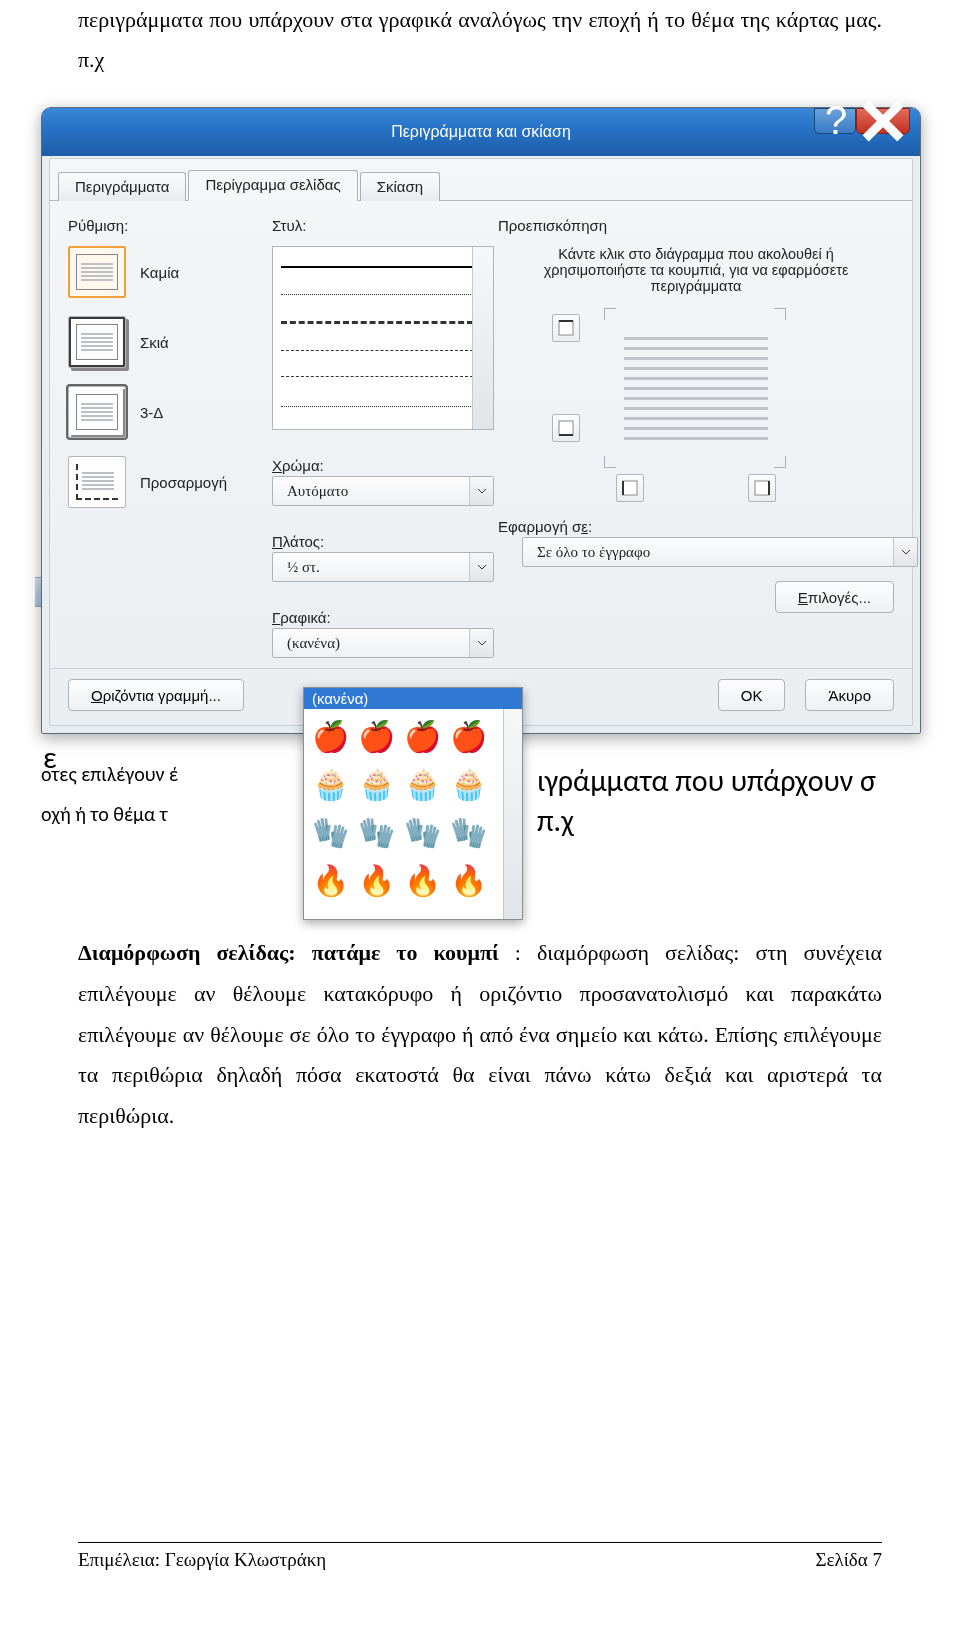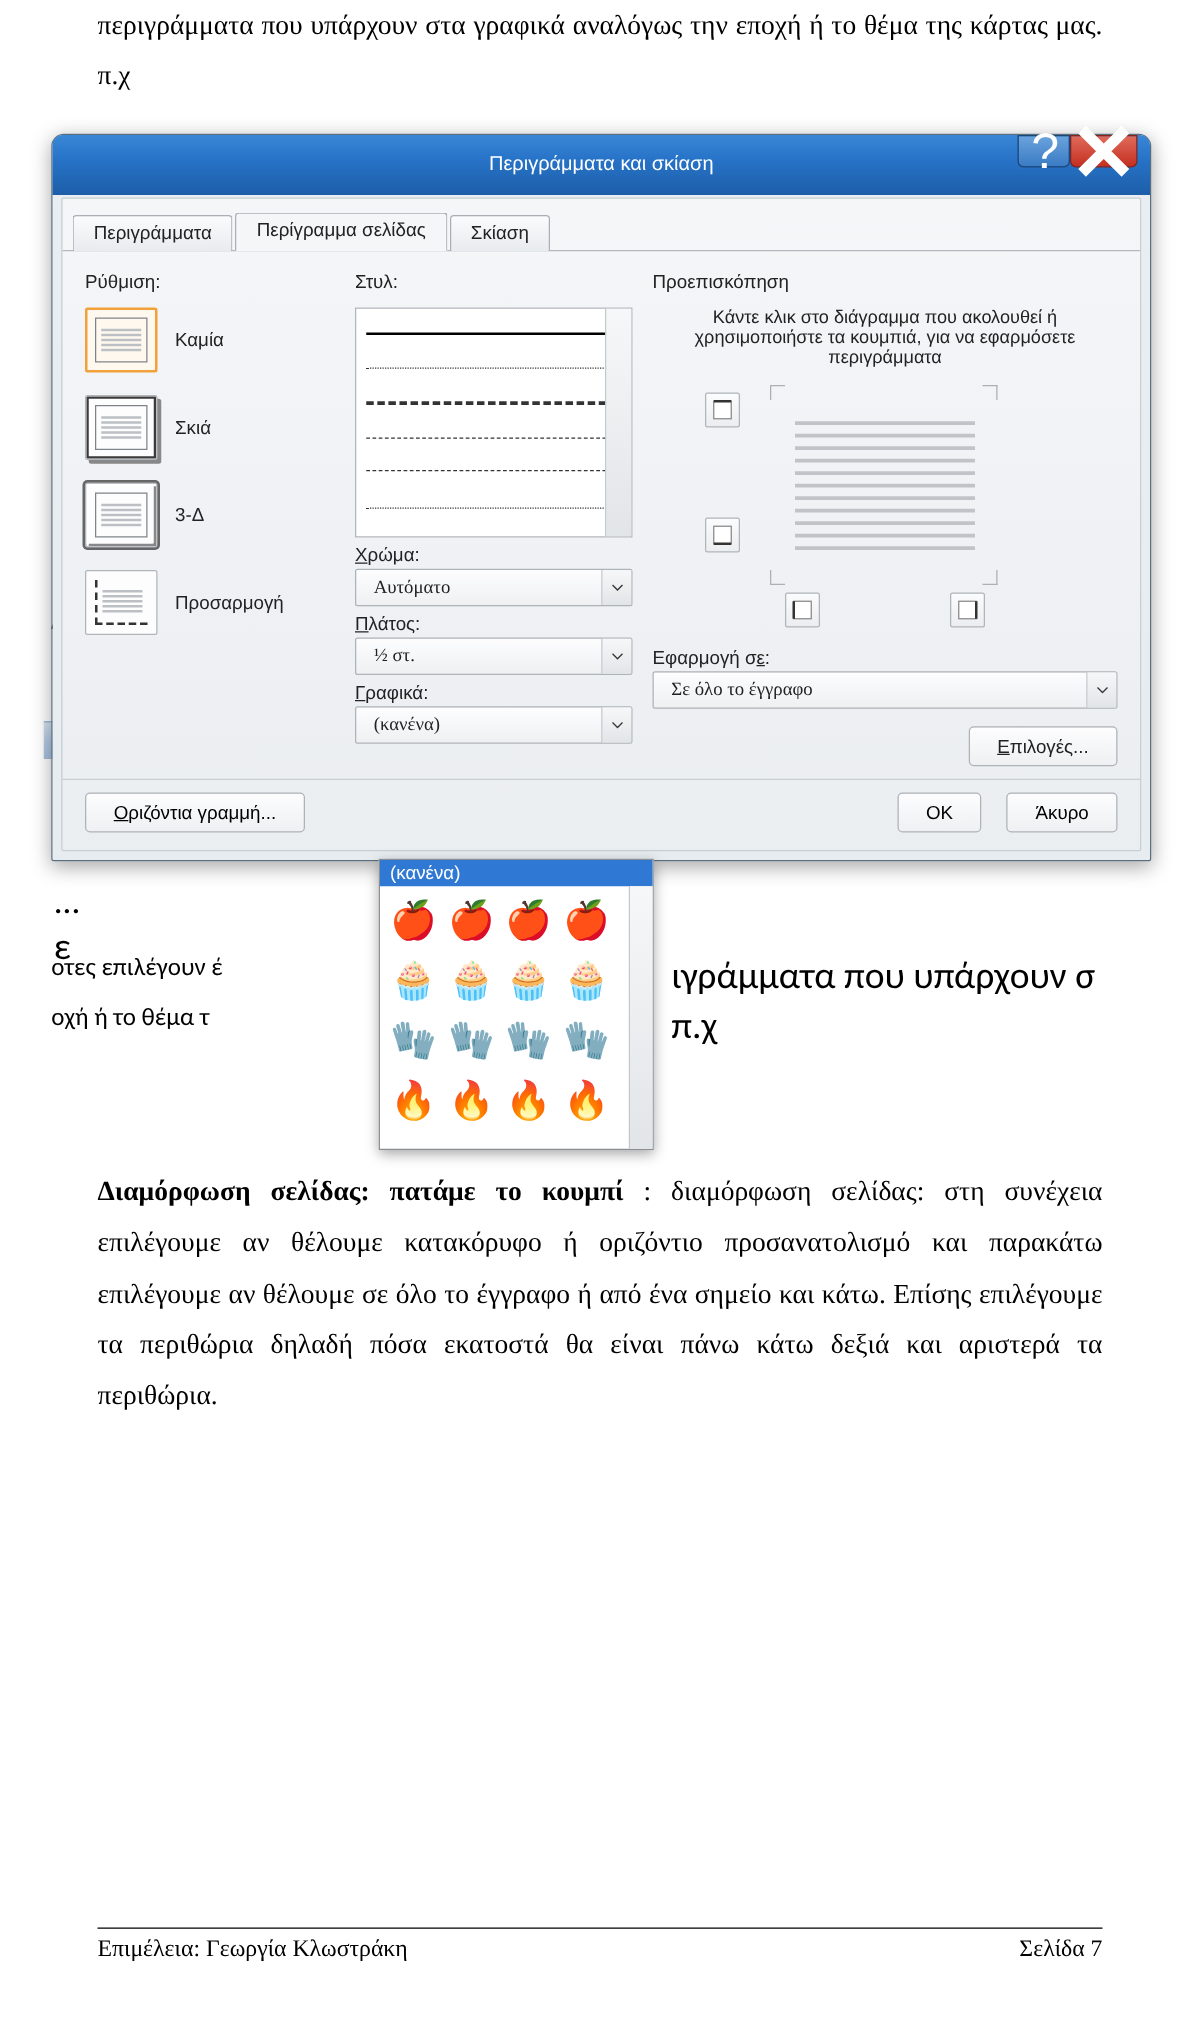--- a/index.html
+++ b/index.html
@@ -102,21 +102,21 @@
   .tab.active {
     background: #f4f6f8;
     border-bottom: 1px solid #f4f6f8;
     font-weight: 400;
     padding-bottom: 7px;
     z-index: 2;
   }
   .panel {
     display: flex;
     padding: 16px 18px 10px 18px;
-    gap: 16px;
+    gap: 4px;
     font-size: 15px;
     color: #222;
   }
   .col-setting { width: 200px; }
   .col-style { width: 222px; }
   .col-preview { flex: 1; position: relative; }
   .group-label { margin-bottom: 12px; }
   .setting-item {
     display: flex;
     align-items: center;
@@ -172,21 +172,21 @@
     background: linear-gradient(#f6f7f8,#e2e5e8);
     border-left: 1px solid #c4c9cd;
   }
   .line-solid { border-top: 2px solid #000; }
   .line-dot-fine { border-top: 1px dotted #333; }
   .line-dash-thick { border-top: 3px dashed #333; }
   .line-dash { border-top: 1px dashed #333; }
   .line-dashdot { border-top: 1px dashed #333; height:4px; }
   .line-dashdot2 { border-top: 1px dotted #333; height:4px; }
 
-  .field-row { margin-top: 6px; }
+  .field-row { margin-top: 27px; }
   .field-label { margin-bottom: 2px; }
   .field-label .u { text-decoration: underline; }
   .select {
     height: 30px;
     border: 1px solid #aeb3b8;
     background: linear-gradient(#fdfdfe,#eef0f2);
     border-radius: 2px;
     display: flex;
     align-items: center;
     padding: 0 10px 0 14px;
@@ -240,21 +240,21 @@
     border-radius: 2px;
     display: flex; align-items: center; justify-content: center;
   }
   .edge-btn.top { left: 6px; top: 6px; }
   .edge-btn.bottom { left: 6px; top: 106px; }
   .edge-btn.left { left: 70px; bottom: -34px; }
   .edge-btn.right { right: 70px; bottom: -34px; }
   .edge-btn svg { width: 18px; height: 18px; }
 
   .apply-row { margin-top: 50px; }
-  .apply-select { width: 100%; }
+  .apply-select { width: 100%; margin-left: 24px; }
   .options-btn { margin-top: 14px; text-align: right; }
 
   .btn {
     display: inline-flex;
     align-items: center;
     justify-content: center;
     height: 32px;
     padding: 0 22px;
     border: 1px solid #aeb3b8;
     background: linear-gradient(#fdfdfe,#eef0f2);

